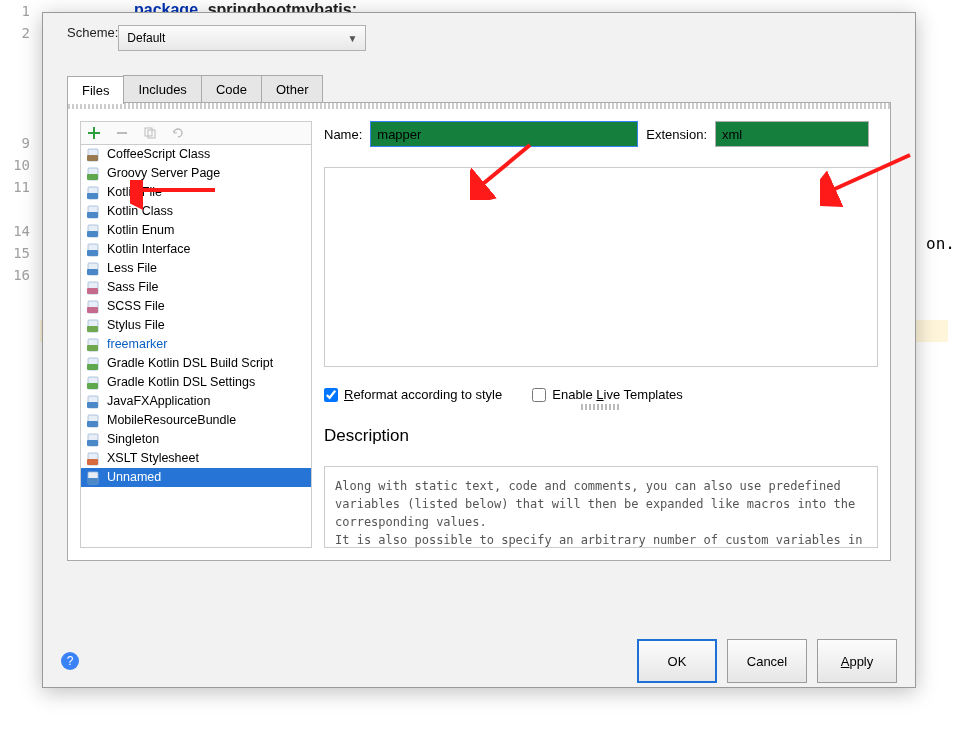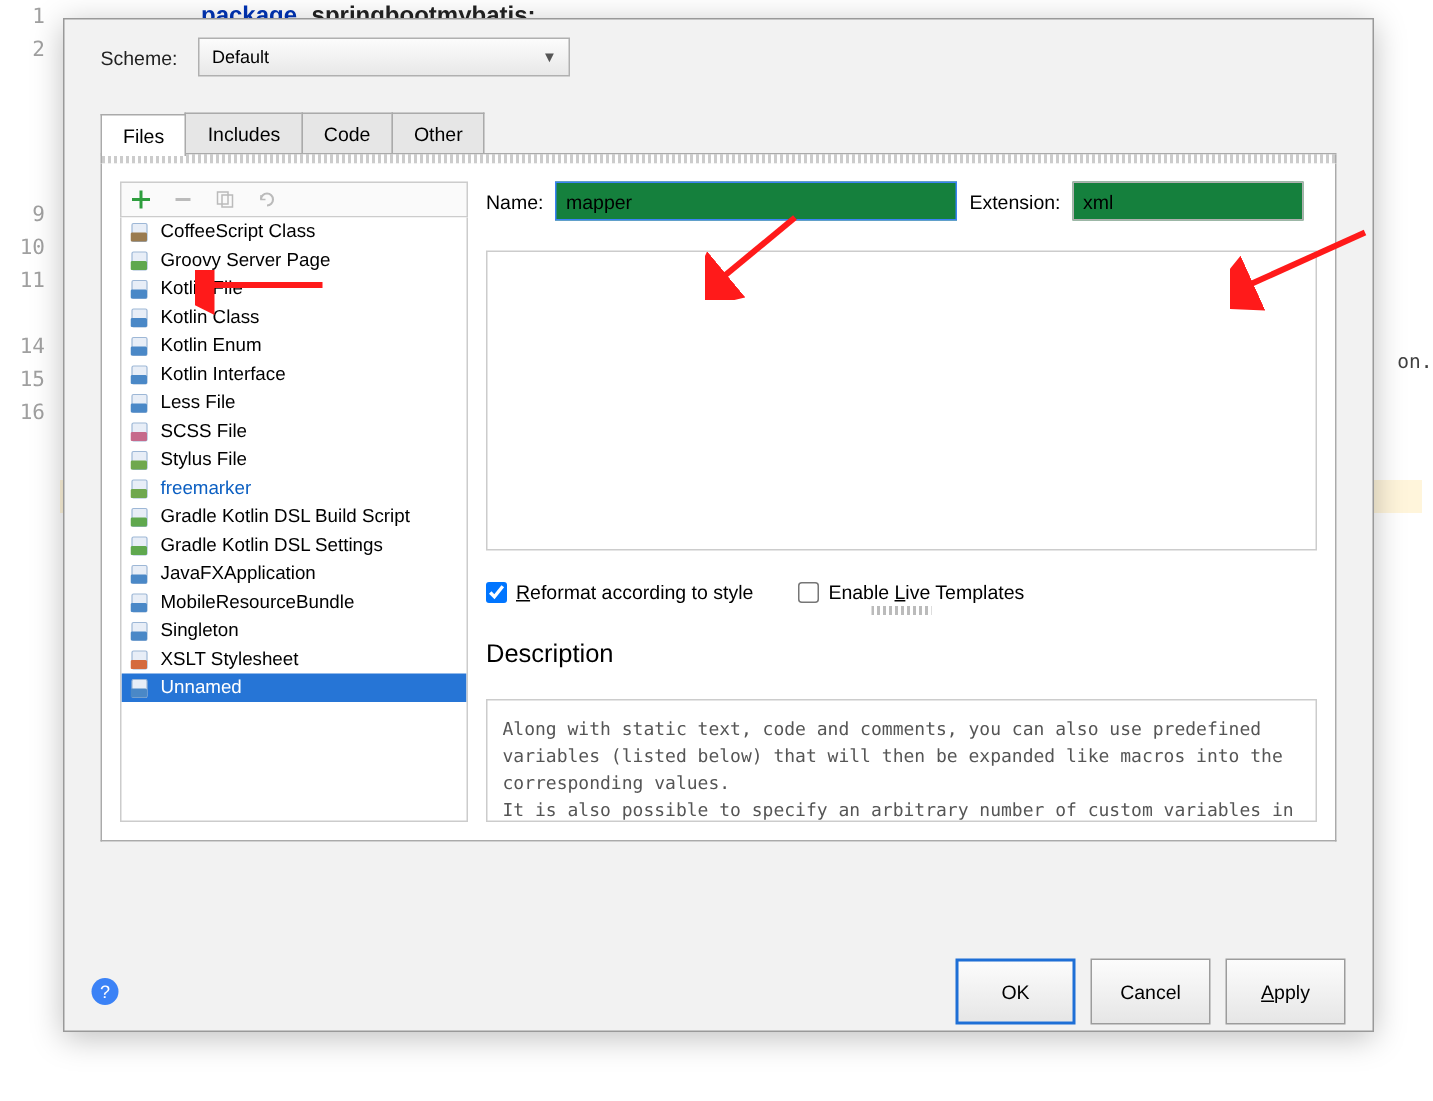--- a/index.html
+++ b/index.html
@@ -5,29 +5,29 @@
 * { box-sizing: border-box; margin: 0; padding: 0; font-family: "Segoe UI", Tahoma, sans-serif; }
 body { background: #fff; width: 955px; height: 734px; overflow: hidden; position: relative; }
 
 .editor-bg { position: absolute; top: 0; left: 0; width: 955px; height: 734px; }
 .gutter { position: absolute; left: 0; top: 0; width: 40px; background: #fff; }
 .gutter .line { height: 22px; line-height: 22px; text-align: right; padding-right: 10px; color: #a0a0a0; font-family: Consolas, monospace; font-size: 14px; }
 .editor-text { position: absolute; left: 134px; top: 0; font-family: Consolas, monospace; font-size: 16px; }
 .kw { color: #0033b3; font-weight: bold; }
 .pkg { color: #222; font-weight: bold; }
 .line16-hl { position: absolute; left: 40px; top: 320px; width: 908px; height: 22px; background: #fff5db; }
-.on-text { position: absolute; right: 0; top: 234px; font-family: Consolas, monospace; font-size: 13px; color: #404040; }
+.on-text { position: absolute; right: 0; top: 234px; font-family: Consolas, monospace; font-size: 16px; color: #000000; }
 
 .dialog { position: absolute; left: 42px; top: 12px; width: 874px; height: 676px; background: #f2f2f2; border: 1px solid #999; box-shadow: 0 4px 20px rgba(0,0,0,0.25); }
 .titlebar { height: 34px; line-height: 34px; display: flex; align-items: center; padding: 0 10px; background: #fff; }
 .titlebar .icon { width: 16px; height: 16px; margin-right: 8px; }
 .titlebar .title { flex: 1; font-size: 13px; color: #222; }
 .titlebar .close { width: 32px; height: 32px; display: flex; align-items: center; justify-content: center; cursor: pointer; font-size: 16px; }
 
-.scheme-row { padding: 12px 24px 0 24px; display: flex; align-items: center; gap: 14px; }
+.scheme-row { padding: 12px 24px 0 24px; display: flex; align-items: flex-start; }
 .scheme-row label { font-size: 13px; color: #222; }
 .scheme-select { width: 248px; height: 26px; border: 1px solid #b0b0b0; background: linear-gradient(#fcfcfc,#e8e8e8); padding: 0 8px; display: flex; align-items: center; justify-content: space-between; font-size: 12px; }
 .scheme-select .chev { font-size: 10px; color: #555; }
 
 .tabbar { margin: 24px 24px 0 24px; border-bottom: 1px solid #aaa; display: flex; height: 28px; }
 .tabbar .tab { padding: 0 14px; border: 1px solid #aaa; border-bottom: none; background: #e6e6e6; line-height: 27px; font-size: 13px; margin-right: -1px; cursor: pointer; }
 .tabbar .tab.active { background: #fff; position: relative; top: 1px; height: 28px; }
 
 .main-area { margin: 0 24px; background: #fff; border-left: 1px solid #aaa; border-right: 1px solid #aaa; border-bottom: 1px solid #aaa; padding: 12px; display: flex; gap: 12px; height: 452px; }
 .main-area-sep { height: 6px; margin: 0 24px; background: repeating-linear-gradient(90deg,#ccc 0 2px,#fff 2px 4px); border-left:1px solid #aaa; border-right:1px solid #aaa; }
@@ -180,20 +180,27 @@
               <rect x="0" y="7" width="11" height="6" rx="1" fill="#4a88c7"></rect>
             </svg>
             <span class="label">Kotlin Interface</span>
           </div>
           <div class="tree-item">
             <svg class="ficon" viewBox="0 0 15 14">
               <rect x="1" y="1" width="10" height="12" rx="1" fill="#e8eef7" stroke="#9db7d6" stroke-width="0.8"></rect>
               <rect x="0" y="7" width="11" height="6" rx="1" fill="#4a88c7"></rect>
             </svg>
             <span class="label">Less File</span>
+          </div>
+          <div class="tree-item">
+            <svg class="ficon" viewBox="0 0 15 14">
+              <rect x="1" y="1" width="10" height="12" rx="1" fill="#e8eef7" stroke="#9db7d6" stroke-width="0.8"></rect>
+              <rect x="0" y="7" width="11" height="6" rx="1" fill="#c66a8b"></rect>
+            </svg>
+            <span class="label">Sass File</span>
           </div>
           <div class="tree-item">
             <svg class="ficon" viewBox="0 0 15 14">
               <rect x="1" y="1" width="10" height="12" rx="1" fill="#e8eef7" stroke="#9db7d6" stroke-width="0.8"></rect>
               <rect x="0" y="7" width="11" height="6" rx="1" fill="#c66a8b"></rect>
             </svg>
             <span class="label">SCSS File</span>
           </div>
           <div class="tree-item">
             <svg class="ficon" viewBox="0 0 15 14">

